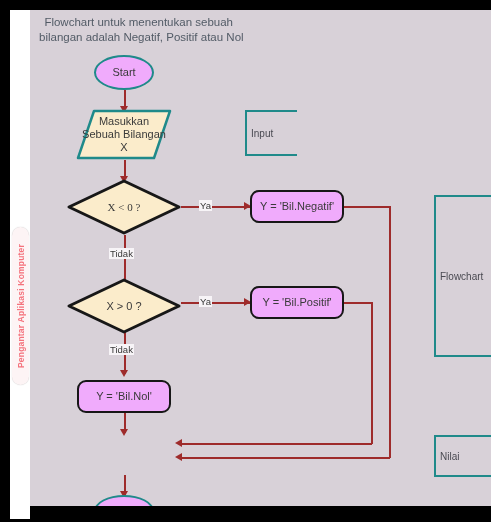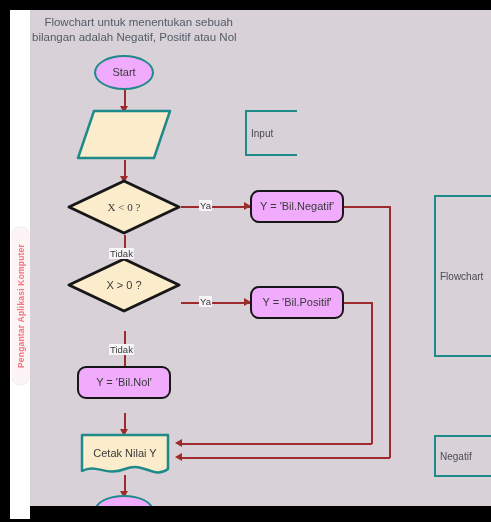--- a/index.html
+++ b/index.html
@@ -47,21 +47,21 @@
 </style>
 </head>
 <body>
 
 <div id="frame">
   <div id="whitestrip"></div>
 
   <div id="canvas">
 
     <div class="ttl" style="left:8px;top:5px;">  Flowchart untuk menentukan sebuah</div>
-    <div class="ttl" style="left:2px;top:20px;text-align:right;">bilangan adalah Negatif, Positif atau Nol</div>
+    <div class="ttl" style="left:9px;top:20px;text-align:right;">bilangan adalah Negatif, Positif atau Nol</div>
 
     <div class="ln lnv" style="left:94px;top:80px;height:19px;"></div>
     <div class="arw arw-d" style="left:90px;top:96px;"></div>
 
     <div class="ln lnv" style="left:94px;top:150px;height:19px;"></div>
     <div class="arw arw-d" style="left:90px;top:166px;"></div>
 
     <div class="ln lnh" style="left:151px;top:196px;width:69px;"></div>
     <div class="arw arw-r" style="left:214px;top:192px;"></div>
     <div class="elbl" style="left:169px;top:190px;">Ya</div>
@@ -95,69 +95,66 @@
     <div class="arw arw-l" style="left:145px;top:429px;"></div>
 
     <div class="node ellipse fillc" style="left:64px;top:45px;width:60px;height:35px;">
       <span class="lbl">Start</span>
     </div>
 
     <div class="node pgram" style="left:46px;top:99px;width:96px;height:51px;">
       <svg width="96" height="51" viewBox="0 0 96 51">
         <path d="M18 2 L94 2 L78 49 L2 49 Z" fill="#fbeccb" stroke="#1f8a8a" stroke-width="2.5" stroke-linejoin="round"></path>
       </svg>
+      <span class="lbl">Masukkan
+Sebuah Bilangan
+X</span>
     </div>
 
     <div class="node diamond" style="left:37px;top:169px;width:114px;height:56px;font-family:Liberation Serif, serif;">
       <svg width="114" height="56" viewBox="0 0 114 56">
         <path d="M57 2 L112 28 L57 54 L2 28 Z" fill="#fbeccb" stroke="#171717" stroke-width="3" stroke-linejoin="round"></path>
       </svg>
       <span class="lbl">X &lt; 0 ?</span>
     </div>
 
-    <div class="node diamond" style="left:37px;top:247px;width:114px;height:56px;">
+    <div class="node diamond" style="left:37px;top:268px;width:114px;height:56px;">
       <svg width="114" height="56" viewBox="0 0 114 56">
         <path d="M57 2 L112 28 L57 54 L2 28 Z" fill="#fbeccb" stroke="#171717" stroke-width="3" stroke-linejoin="round"></path>
       </svg>
       <span class="lbl">X &gt; 0 ?</span>
     </div>
 
     <div class="node proc fillc" style="left:220px;top:180px;width:94px;height:33px;">
       <span class="lbl">Y = 'Bil.Negatif'</span>
     </div>
 
     <div class="node proc fillc" style="left:220px;top:276px;width:94px;height:33px;">
       <span class="lbl">Y = 'Bil.Positif'</span>
     </div>
 
-    <div class="node proc fillc" style="left:47px;top:356px;width:94px;height:33px;">
+    <div class="node proc fillc" style="left:47px;top:370px;width:94px;height:33px;">
       <span class="lbl">Y = 'Bil.Nol'</span>
     </div>
 
-    <div class="node docshape" style="left:45px;top:423px;width:100px;height:44px;">
-      <svg width="100" height="44" viewBox="0 0 100 44">
-        <path d="M7 2 L93 2 L93 36 C78 47 70 28 50 36 C30 44 22 30 7 38 Z" fill="#fbeccb" stroke="#1f8a8a" stroke-width="2.5" stroke-linejoin="round"></path>
-      </svg>
-      <span class="lbl" style="margin-top:-3px;">Cetak Nilai Y</span>
-    </div>
 
     <div class="node ellipse fillc" style="left:64px;top:485px;width:60px;height:32px;">
       <span class="lbl">End</span>
     </div>
 
     <div class="brk" style="left:215px;top:100px;width:52px;height:46px;">
       <span>Input</span>
     </div>
 
     <div class="brk" style="left:404px;top:185px;width:75px;height:162px;">
       <span>Flowchart</span>
     </div>
 
     <div class="brk" style="left:404px;top:425px;width:75px;height:42px;">
-      <span>Negatif</span>
+      <span>Nilai</span>
     </div>
 
   </div>
 
   <div id="sidetab">
     <span>Pengantar Aplikasi Komputer</span>
   </div>
 </div>
 
 </body></html>

